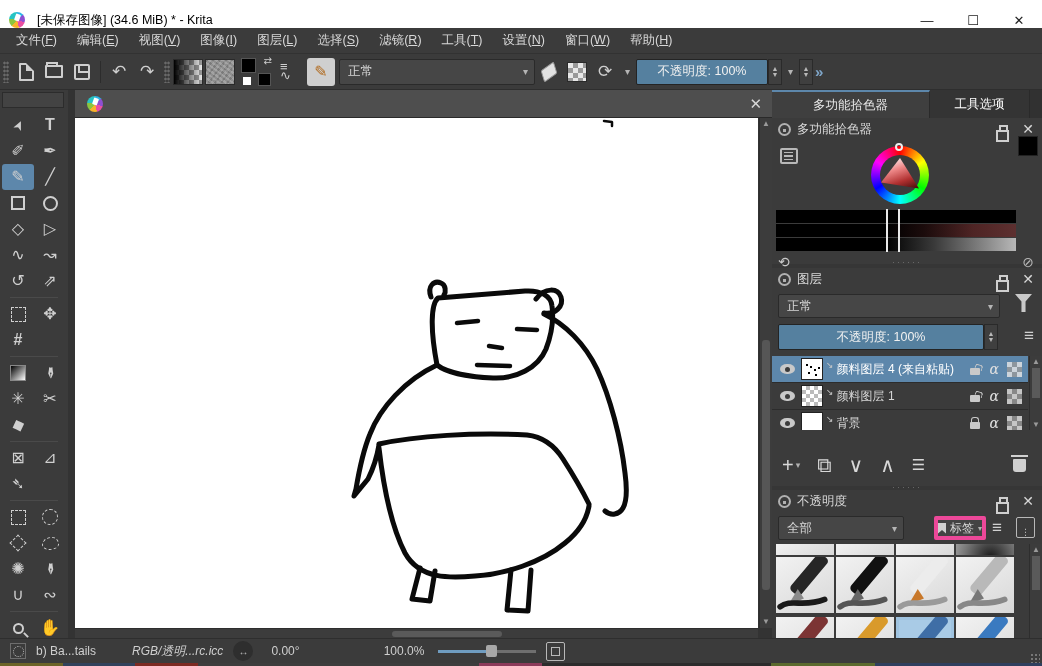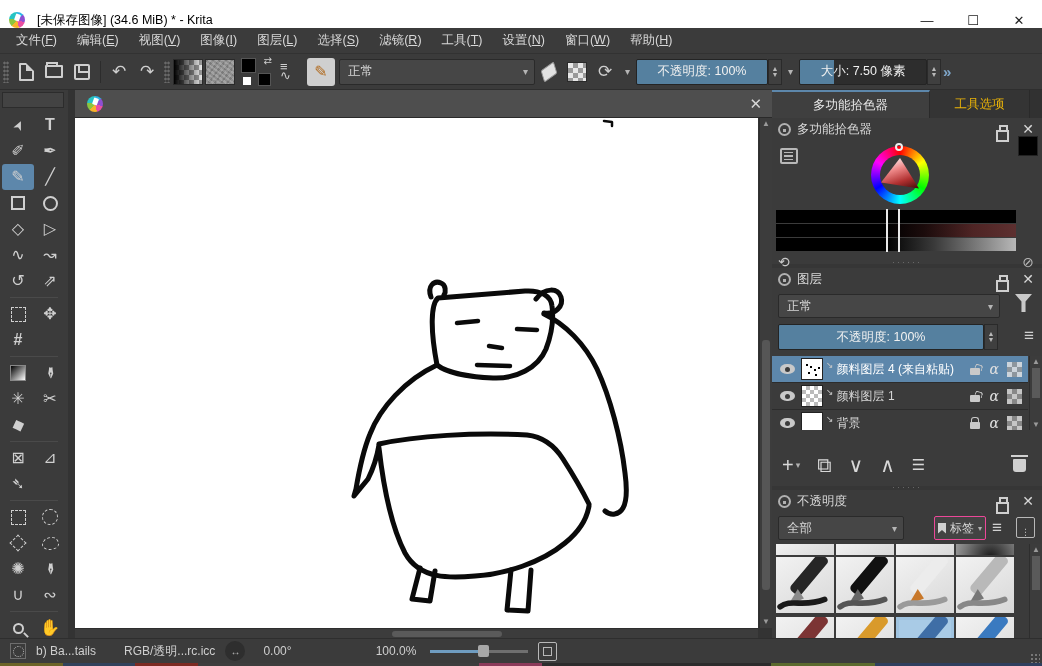--- a/index.html
+++ b/index.html
@@ -106,21 +106,21 @@
   #canvas-vscroll { position:absolute; right:0; top:28px; width:13px; height:510px; background:#3c3c3c; border-left:1px solid #2e2e2e; }
   #canvas-vscroll .arr { width:100%; text-align:center; color:#9a9a9a; font-size:8px; line-height:12px; }
   #canvas-vscroll .thumb { position:absolute; left:2px; right:2px; top:222px; height:250px; background:#565656; border-radius:3px; }
   #canvas-hscroll { position:absolute; left:7px; bottom:0; width:683px; height:10px; background:#3c3c3c; border-top:1px solid #2e2e2e; }
   #canvas-hscroll .thumb { position:absolute; top:2px; height:6px; left:317px; width:110px; background:#5a5a5a; border-radius:3px; }
 
   
   #docker { position:absolute; left:772px; top:90px; width:270px; height:548px; background:#363636; }
   #docker-tabs { position:absolute; left:0; top:0; width:270px; height:28px; background:#313131; display:flex; }
   .dtab { height:28px; display:flex; align-items:center; justify-content:center; font-size:12.5px;
-          border-right:1px solid #2a2a2a; color:#eab308; background:#343434; }
+          border-right:1px solid #2a2a2a; color:#ffffff; background:#343434; }
   .dtab.active { background:#3f3f3f; color:#e8e8e8; border-top:2px solid #5d87ab; }
   .panel { position:absolute; left:0; width:270px; background:#3b3b3b; }
   .panel-header { height:22px; display:flex; align-items:center; padding:0 6px; }
   .panel-title { margin-left:6px; font-size:12.5px; color:#d8d8d8; }
   .ic-lock-round { width:13px; height:13px; border:2px solid #b0b0b0; border-radius:50%; position:relative; }
   .ic-lock-round::after { content:""; position:absolute; left:3px; top:4px; width:3px; height:3px; background:#b0b0b0; }
   .ic-float { width:9px; height:8px; border:2px solid #cfcfcf; position:relative; margin-left:auto; margin-right:14px; }
   .ic-float::before { content:""; position:absolute; left:-5px; top:3px; width:9px; height:8px; border:2px solid #cfcfcf; background:#3b3b3b; }
   .ic-close { color:#d8d8d8; font-size:14px; margin-right:2px; }
   .drag-dots { text-align:center; color:#6e6e6e; font-size:9px; letter-spacing:2px; line-height:6px; }
@@ -184,21 +184,21 @@
   #layer-scroll .arr.dn { position:absolute; bottom:0; width:100%; }
   #layer-buttons { position:absolute; left:0; bottom:6px; width:270px; height:30px; display:flex; align-items:center; gap:17px; padding-left:10px; }
   .lb { color:#d8d8d8; font-size:20px; display:flex; align-items:center; }
   .lb .mini-arr { font-size:9px; color:#b0b0b0; margin-left:2px; }
   .ic-trash { width:13px; height:13px; background:#d0d0d0; border-radius:1px 1px 3px 3px; position:relative; margin-left:auto; margin-right:16px; }
   .ic-trash::before { content:""; position:absolute; left:-2px; top:-4px; width:17px; height:2.5px; background:#d0d0d0; }
 
   
   #panel-brushes { top:400px; height:148px+; height:210px; }
   #brush-filter { position:absolute; left:6px; top:26px; width:126px; }
-  #brush-tags { position:absolute; left:162px; top:26px; width:52px; height:24px; background:#434343; border:1px solid #ec4899; border-radius:2px;
+  #brush-tags { position:absolute; left:162px; top:26px; width:52px; height:24px; background:#434343; border:4px solid #ec4899; border-radius:2px;
                 display:flex; align-items:center; justify-content:center; gap:4px; font-size:12px; }
   .ic-bookmark { width:8px; height:11px; background:#d0d0d0; clip-path:polygon(0 0,100% 0,100% 100%,50% 68%,0 100%); }
   #brush-burger { position:absolute; left:220px; top:28px; }
   #brush-viewmode { position:absolute; left:244px; top:27px; width:19px; height:21px; border:1.6px solid #b8b8b8; border-radius:2px;
                     color:#b8b8b8; font-size:9px; display:flex; align-items:flex-end; justify-content:center; }
   #brush-grid { position:absolute; left:4px; top:54px; width:240px; }
   .brow { display:flex; gap:2px; margin-bottom:2px; }
   .tile { width:58px; height:56px; background:linear-gradient(150deg,#f2f2f2,#d8d8d8); position:relative; overflow:hidden; }
   .tile.partial { height:11px; }
   .tile.air { background:radial-gradient(circle at 60% 120%, #1a1a1a, #777 70%, #999); }
@@ -219,21 +219,21 @@
   #brush-scroll .arr { text-align:center; color:#9a9a9a; font-size:8px; line-height:11px; }
   #brush-scroll .thumb { position:absolute; left:2px; right:2px; top:12px; height:34px; background:#5a5a5a; }
   #brush-scroll .arr.dn { position:absolute; bottom:0; width:100%; }
 
   
   #statusbar { position:absolute; left:0; top:638px; width:1042px; height:25px; background:#3b3b3b; border-top:1px solid #2e2e2e;
                display:flex; align-items:center; font-size:12px; color:#cfcfcf; }
   #sel-ind { width:16px; height:16px; border:1px solid #6e6e6e; margin-left:10px; display:flex; align-items:center; justify-content:center; }
   #sel-ind::after { content:""; width:9px; height:9px; border:1.5px dotted #b5b5b5; border-radius:50%; }
   #sb-brush { margin-left:10px; }
-  #sb-profile { margin-left:28px; }
+  #sb-profile { margin-left:36px;font-style:italic; }
   #sb-dims { margin-left:298px; border:1px solid #5a5a5a; border-radius:2px; padding:2px 10px; }
   #sb-dial { margin-left:10px; width:20px; height:20px; border-radius:50%; background:#2e2e2e; display:flex; align-items:center; justify-content:center;
              color:#bbb; font-size:10px; }
   #sb-rot { margin-left:18px; width:42px; }
   #sb-zoomtext { margin-left:63px; width:48px; text-align:right; }
   #sb-slider { margin-left:14px; width:98px; height:14px; position:relative; }
   #sb-slider .track { position:absolute; left:0; right:0; top:6px; height:2.5px; background:#6f6f6f; }
   #sb-slider .fillz { position:absolute; left:0; top:6px; width:52px; height:2.5px; background:#6f9cc0; }
   #sb-slider .knob { position:absolute; left:48px; top:1px; width:11px; height:12px; background:#a8a8a8; border-radius:2px; }
   #sb-viewbtn { margin-left:10px; width:19px; height:19px; border:1.6px solid #b8b8b8; border-radius:2px;
@@ -326,24 +326,20 @@
   <span class="dd-arrow">▾</span>
   <div class="slider" style="width:132px">
     <span class="fill" style="width:100%"></span>
     <span class="lab">不透明度: 100%</span>
   </div>
   <span class="spin">
       <span>▲</span>
       <span>▼</span>
     </span>
   <span class="dd-arrow">▾</span>
-  <div class="slider" style="width:128px">
-    <span class="fill" style="width:27%"></span>
-    <span class="lab">大小: 7.50 像素</span>
-  </div>
   <span class="spin">
       <span>▲</span>
       <span>▼</span>
     </span>
   <span id="tb-overflow">»</span>
 </div>
 
 <div id="toolbox">
   <div id="toolbox-header"></div>
   <div id="toolbox-grid">

